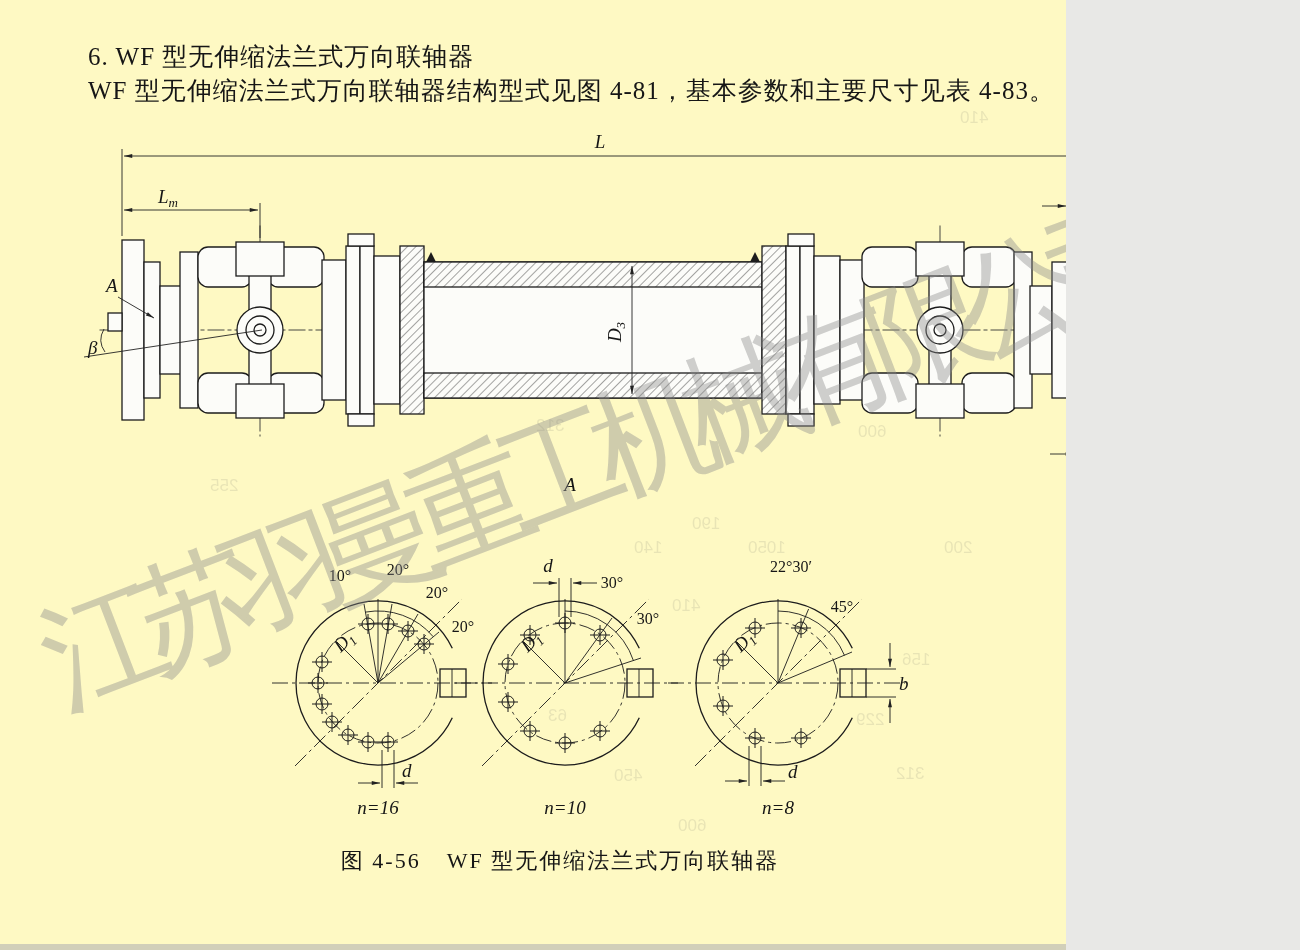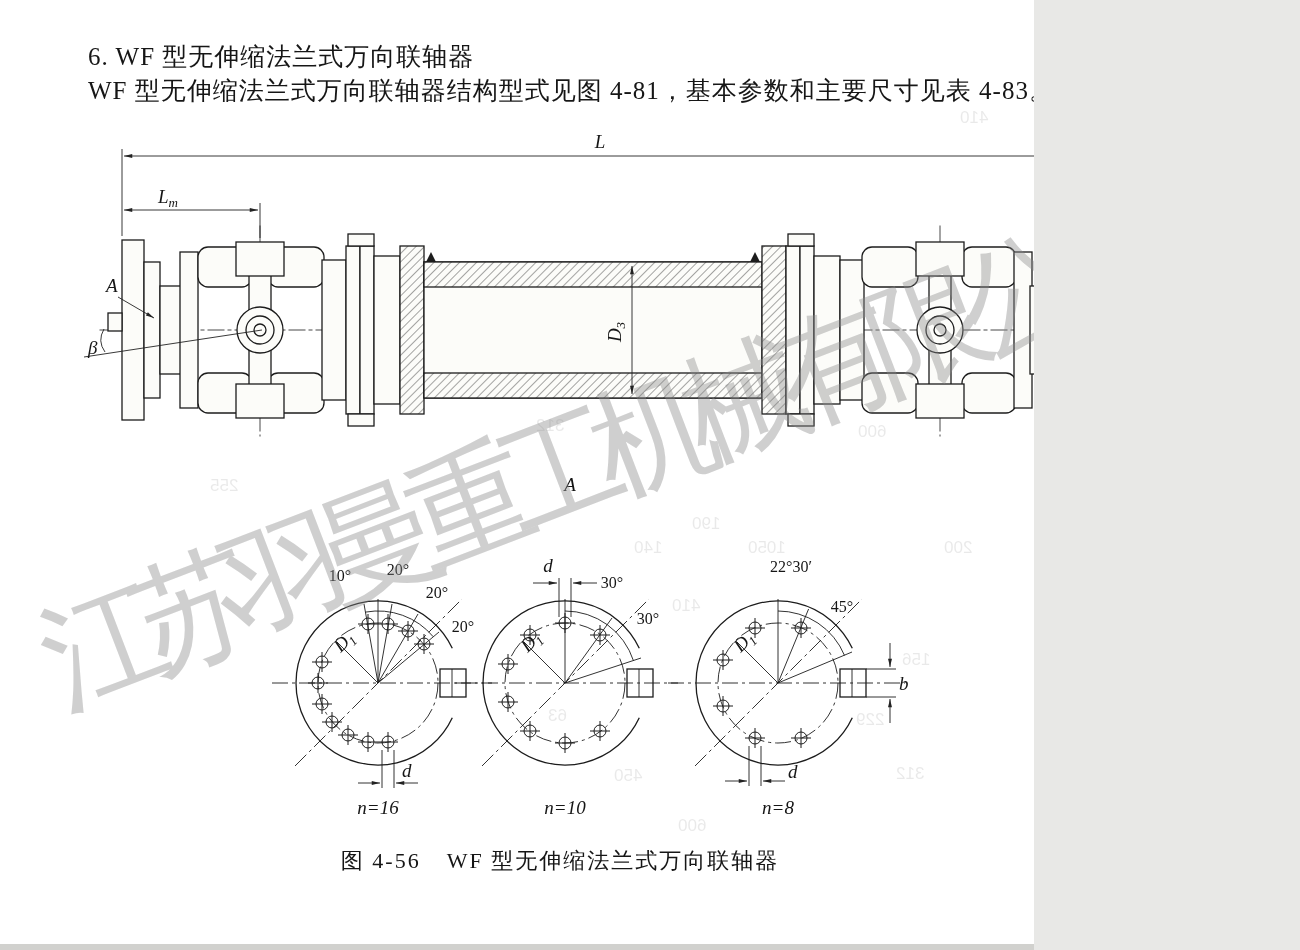--- a/index.html
+++ b/index.html
@@ -1,17 +1,17 @@
 <!DOCTYPE html>
 <html><head>
 <meta charset="utf-8">
 <style>
   html,body{margin:0;padding:0;background:#e8e8e6;}
-  .page{position:relative;width:1034px;height:950px;background:#ffffff;overflow:hidden;
-        font-family:"Liberation Serif",serif;color:#161616;}
+  .page{position:relative;width:1034px;height:950px;background:#fef9c3;overflow:hidden;
+        font-family:"Liberation Serif",serif;color:#161616;padding-left:32px;}
   .heading{position:absolute;left:88px;top:40px;font-size:25px;letter-spacing:1px;white-space:nowrap;}
   .intro{position:absolute;left:88px;top:74px;font-size:25px;letter-spacing:1px;white-space:nowrap;}
   .caption{position:absolute;left:0;top:846px;width:1120px;text-align:center;font-size:22px;letter-spacing:2px;}
   .caption .cap-title{margin-left:26px;}
   .watermark{position:absolute;left:48px;top:587px;font-size:122px;letter-spacing:-24px;
              color:#8a8a8a;opacity:.40;transform:rotate(-21deg);transform-origin:0 50%;
              white-space:nowrap;pointer-events:none;z-index:6;font-family:"Liberation Sans",sans-serif;}
   .bleed{position:absolute;font-family:"Liberation Sans",sans-serif;font-size:17px;color:#555;
          opacity:.12;transform:scaleX(-1);filter:blur(.4px);pointer-events:none;}
   .page-bottom{position:absolute;left:0;right:0;bottom:0;height:6px;background:#b8b8b4;opacity:.65;}

